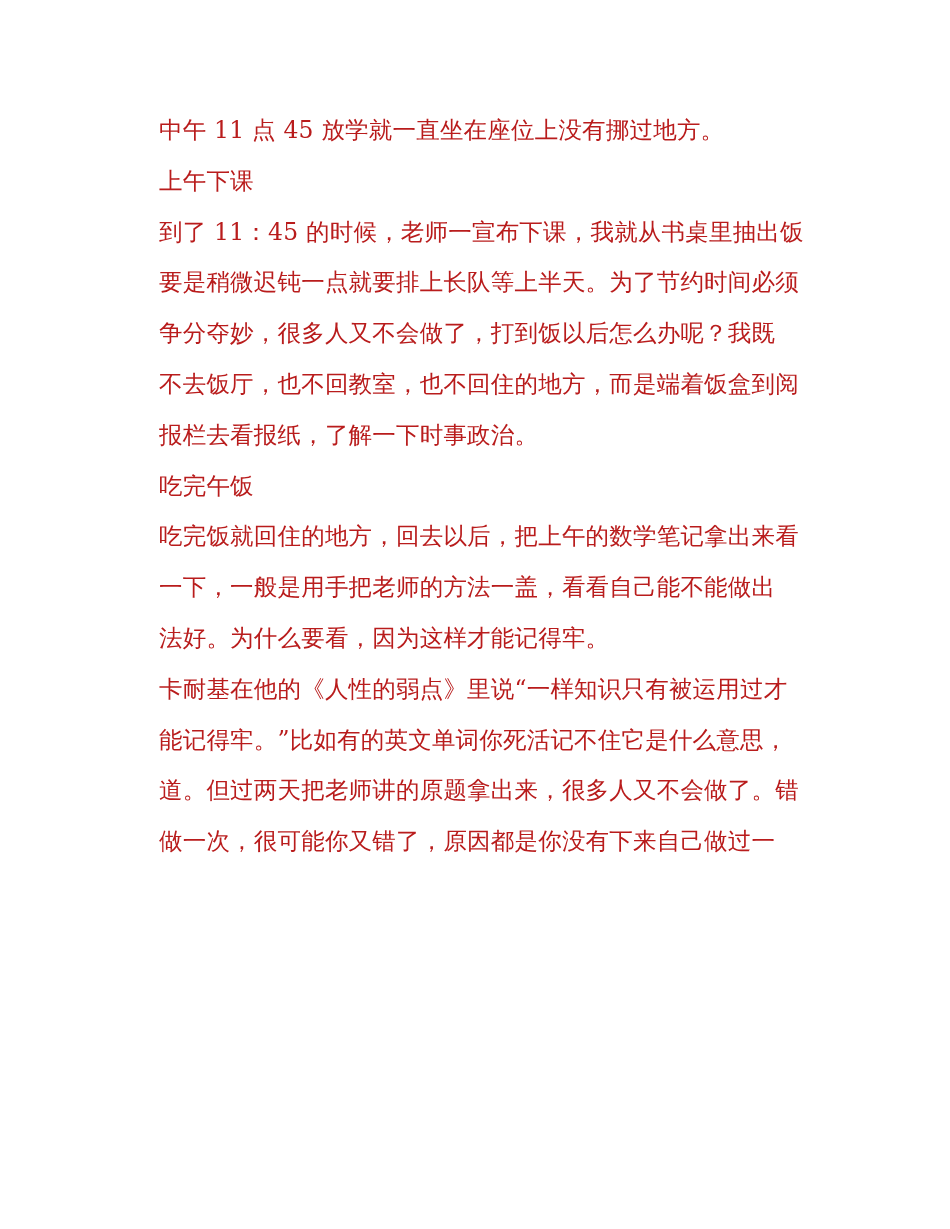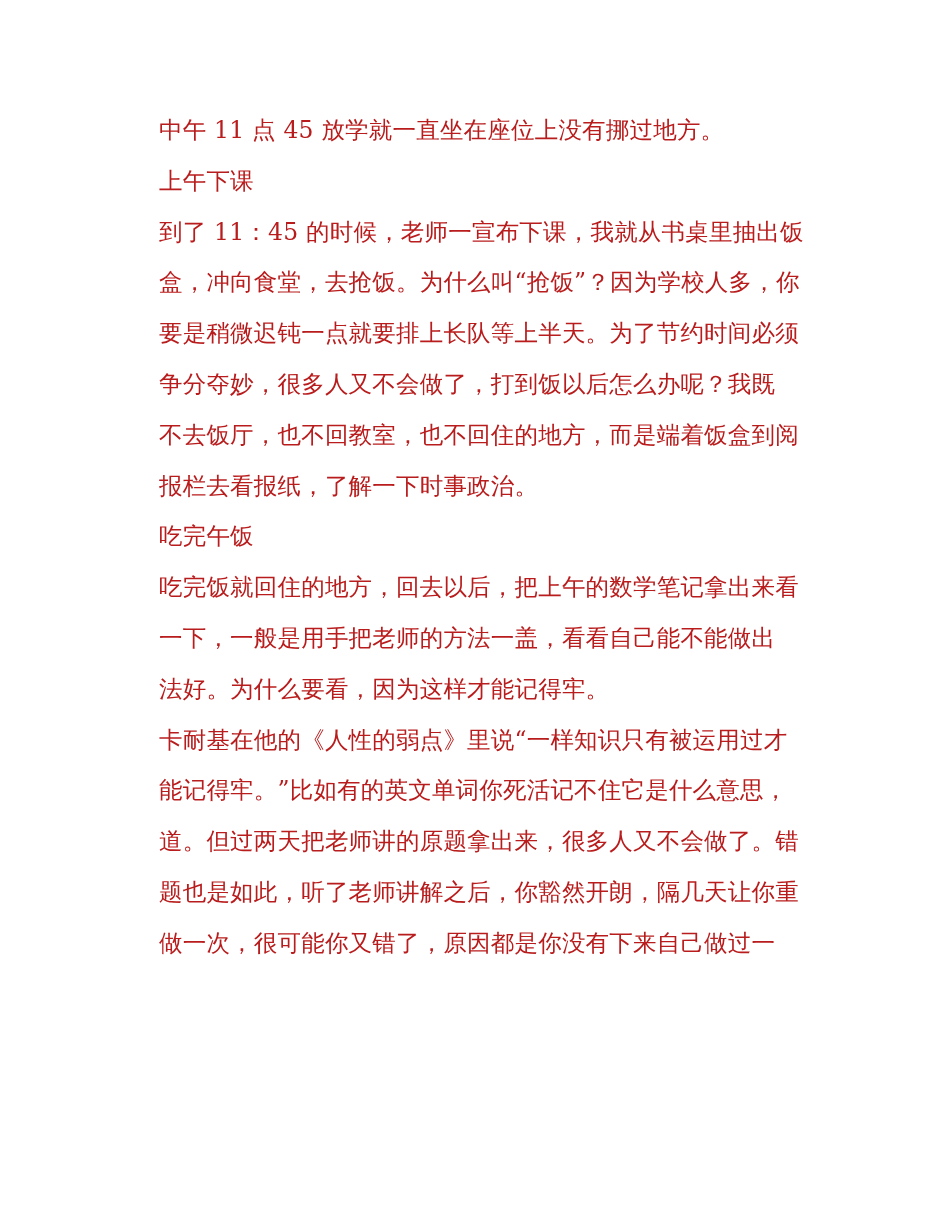--- a/index.html
+++ b/index.html
@@ -11,27 +11,25 @@
   }
   .line { height: 50.8px; line-height: 40px; white-space: nowrap; }
 </style>
 </head>
 <body>
 
 <div class="page">
   <div class="line">中午 11 点 45 放学就一直坐在座位上没有挪过地方。</div>
   <div class="line">上午下课</div>
   <div class="line">到了 11：45 的时候，老师一宣布下课，我就从书桌里抽出饭</div>
-  <div class="line">盒，冲向食堂，去抢饭。为什么叫“抢饭”？因为学校人多，你</div>
   <div class="line">要是稍微迟钝一点就要排上长队等上半天。为了节约时间必须</div>
   <div class="line">争分夺妙，很多人又不会做了，打到饭以后怎么办呢？我既</div>
   <div class="line">不去饭厅，也不回教室，也不回住的地方，而是端着饭盒到阅</div>
   <div class="line">报栏去看报纸，了解一下时事政治。</div>
   <div class="line">吃完午饭</div>
   <div class="line">吃完饭就回住的地方，回去以后，把上午的数学笔记拿出来看</div>
   <div class="line">一下，一般是用手把老师的方法一盖，看看自己能不能做出</div>
   <div class="line">法好。为什么要看，因为这样才能记得牢。</div>
   <div class="line">卡耐基在他的《人性的弱点》里说“一样知识只有被运用过才</div>
   <div class="line">能记得牢。”比如有的英文单词你死活记不住它是什么意思，</div>
   <div class="line">道。但过两天把老师讲的原题拿出来，很多人又不会做了。错</div>
-  <div class="line">题也是如此，听了老师讲解之后，你豁然开朗，隔几天让你重</div>
   <div class="line">做一次，很可能你又错了，原因都是你没有下来自己做过一</div>
 </div>
 
 </body></html>

